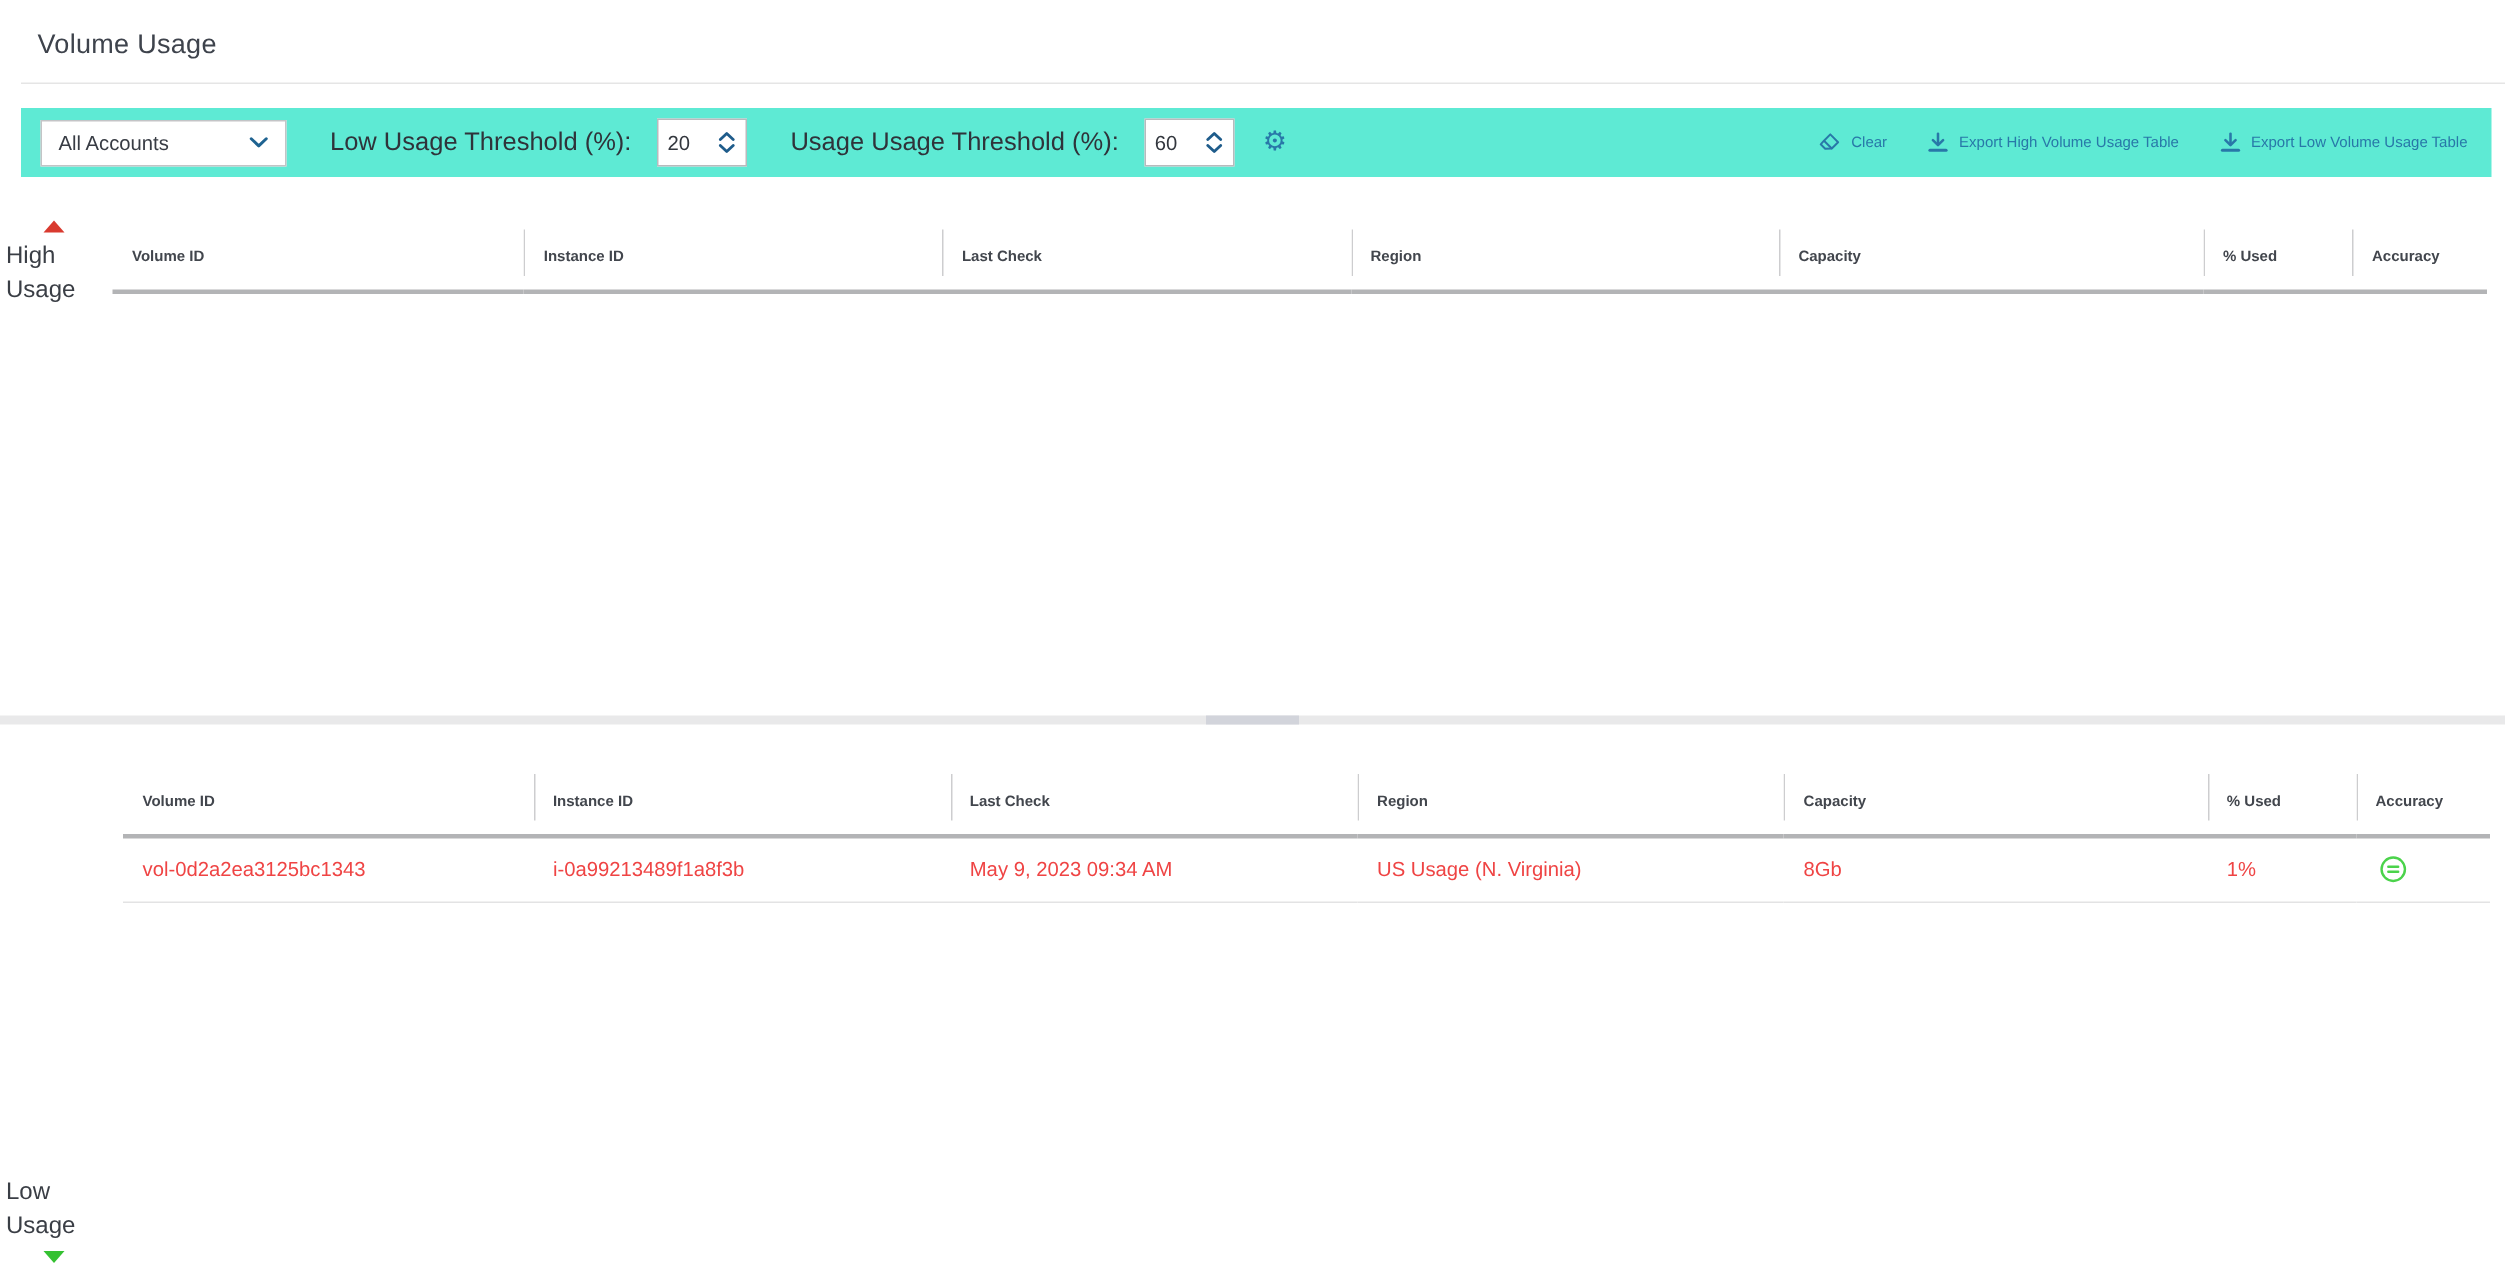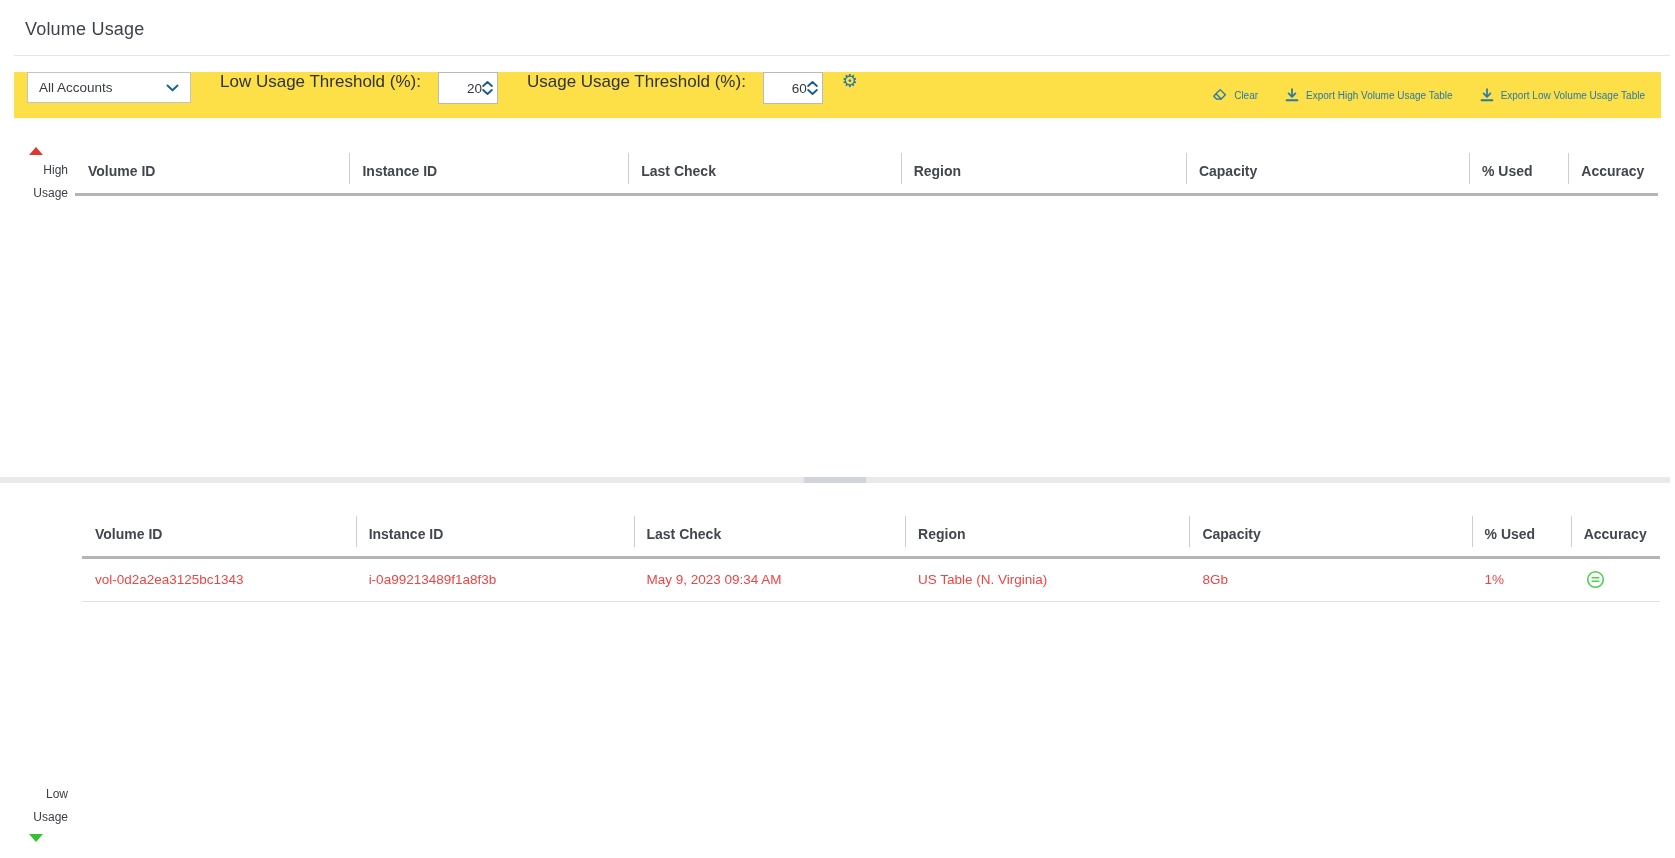--- a/index.html
+++ b/index.html
@@ -8,54 +8,54 @@
     position:relative; width:1670px; height:858px; background:#fff; overflow:hidden;
     font-family:"Liberation Sans", sans-serif; color:#3f444c;
   }
   
   .page-title { position:absolute; left:25px; top:19px; font-size:18px; font-weight:400; color:#3e434c; letter-spacing:.2px; }
   .title-divider { position:absolute; left:14px; right:0; top:55px; height:1px; background:#e5e5e5; }
 
   
   .toolbar {
     position:absolute; left:14px; width:1647px; top:72px; height:46px;
-    background:#fde047; display:flex; padding:0 16px 0 13px;
+    background:#5eead4; display:flex; align-items:center; padding:0 16px 0 13px;
   }
   .select-box {
     width:164px; height:31px; background:#fff; border:1px solid #c3c4c6;
     display:flex; align-items:center; justify-content:space-between;
     padding:0 11px; font-size:13.5px; color:#383c44; cursor:pointer;
   }
   .tb-label { margin-left:29px; font-size:17px; color:#2f333a; white-space:nowrap; }
   .num-box {
     margin-left:17px; width:60px; height:32px; border:1px solid #b9babd; background:#fff;
     display:flex; align-items:center;
   }
-  .num-box .num-val { flex:1; padding-left:28px; font-size:13.5px; color:#33373e; }
+  .num-box .num-val { flex:1; padding-left:6px; font-size:13.5px; color:#33373e; }
   .spinner { display:flex; flex-direction:column; gap:2px; padding-right:7px; }
   .spinner svg { display:block; cursor:pointer; }
   .gear { margin-left:19px; font-family:"DejaVu Sans", sans-serif; font-size:18px; line-height:1; color:#2878a8; cursor:pointer; }
   .toolbar-right { margin-left:auto; display:flex; align-items:center; gap:27px; }
   .tb-link { display:flex; align-items:center; gap:7px; color:#2878a8; font-size:10px; cursor:pointer; text-decoration:none; white-space:nowrap; }
   .tb-link svg { display:block; }
 
   
-  .section-label { position:absolute; left:4px; width:64px; text-align:right; font-size:12px; color:#3a3e45; line-height:23px; }
+  .section-label { position:absolute; left:4px; width:64px; text-align:left; font-size:16px; color:#3a3e45; line-height:23px; }
   .section-label.high { top:147px; }
   .section-label.low  { top:783px; }
   .tri-up   { width:0; height:0; border-left:7px solid transparent; border-right:7px solid transparent; border-bottom:8px solid #d93a2f; margin:0 auto 4px auto; }
   .tri-down { width:0; height:0; border-left:7px solid transparent; border-right:7px solid transparent; border-top:8px solid #35c132; margin:5px auto 0 auto; }
 
   
   table.usage { position:absolute; border-collapse:collapse; table-layout:fixed; }
   table.usage.high-table { left:75px;  top:150px; width:1583px; }
   table.usage.low-table  { left:82px;  top:513px; width:1578px; }
   table.usage th {
     height:44px; text-align:left; vertical-align:middle; padding:0 6px 0 13px;
-    font-size:14px; font-weight:700; color:#42464d; position:relative;
+    font-size:10px; font-weight:700; color:#42464d; position:relative;
     border-bottom:3px solid #b3b4b6; white-space:nowrap; overflow:hidden;
   }
   table.usage th:not(:first-child)::before {
     content:""; position:absolute; left:0; top:3px; bottom:9px; width:1px; background:#cdcdcf;
   }
   table.usage td {
     height:44px; vertical-align:middle; padding:0 6px 0 13px;
     font-size:13.5px; color:#ef4444; border-bottom:1px solid #e3e3e4; white-space:nowrap; overflow:hidden;
   }
   td.acc-cell svg { display:block; margin-left:2px; }
@@ -194,21 +194,21 @@
         <th>Capacity</th>
         <th>% Used</th>
         <th>Accuracy</th>
       </tr>
     </thead>
     <tbody>
       <tr>
         <td>vol-0d2a2ea3125bc1343</td>
         <td>i-0a99213489f1a8f3b</td>
         <td>May 9, 2023 09:34 AM</td>
-        <td>US Table (N. Virginia)</td>
+        <td>US Usage (N. Virginia)</td>
         <td>8Gb</td>
         <td>1%</td>
         <td class="acc-cell">
           <svg width="19" height="19" viewBox="0 0 19 19">
             <circle cx="9.5" cy="9.5" r="7.8" fill="none" stroke="#4bd34b" stroke-width="1.6"></circle>
             <path d="M6.2 7.8 H12.8 M6.2 11.2 H12.8" stroke="#4bd34b" stroke-width="1.6" stroke-linecap="round"></path>
           </svg>
         </td>
       </tr>
     </tbody>

